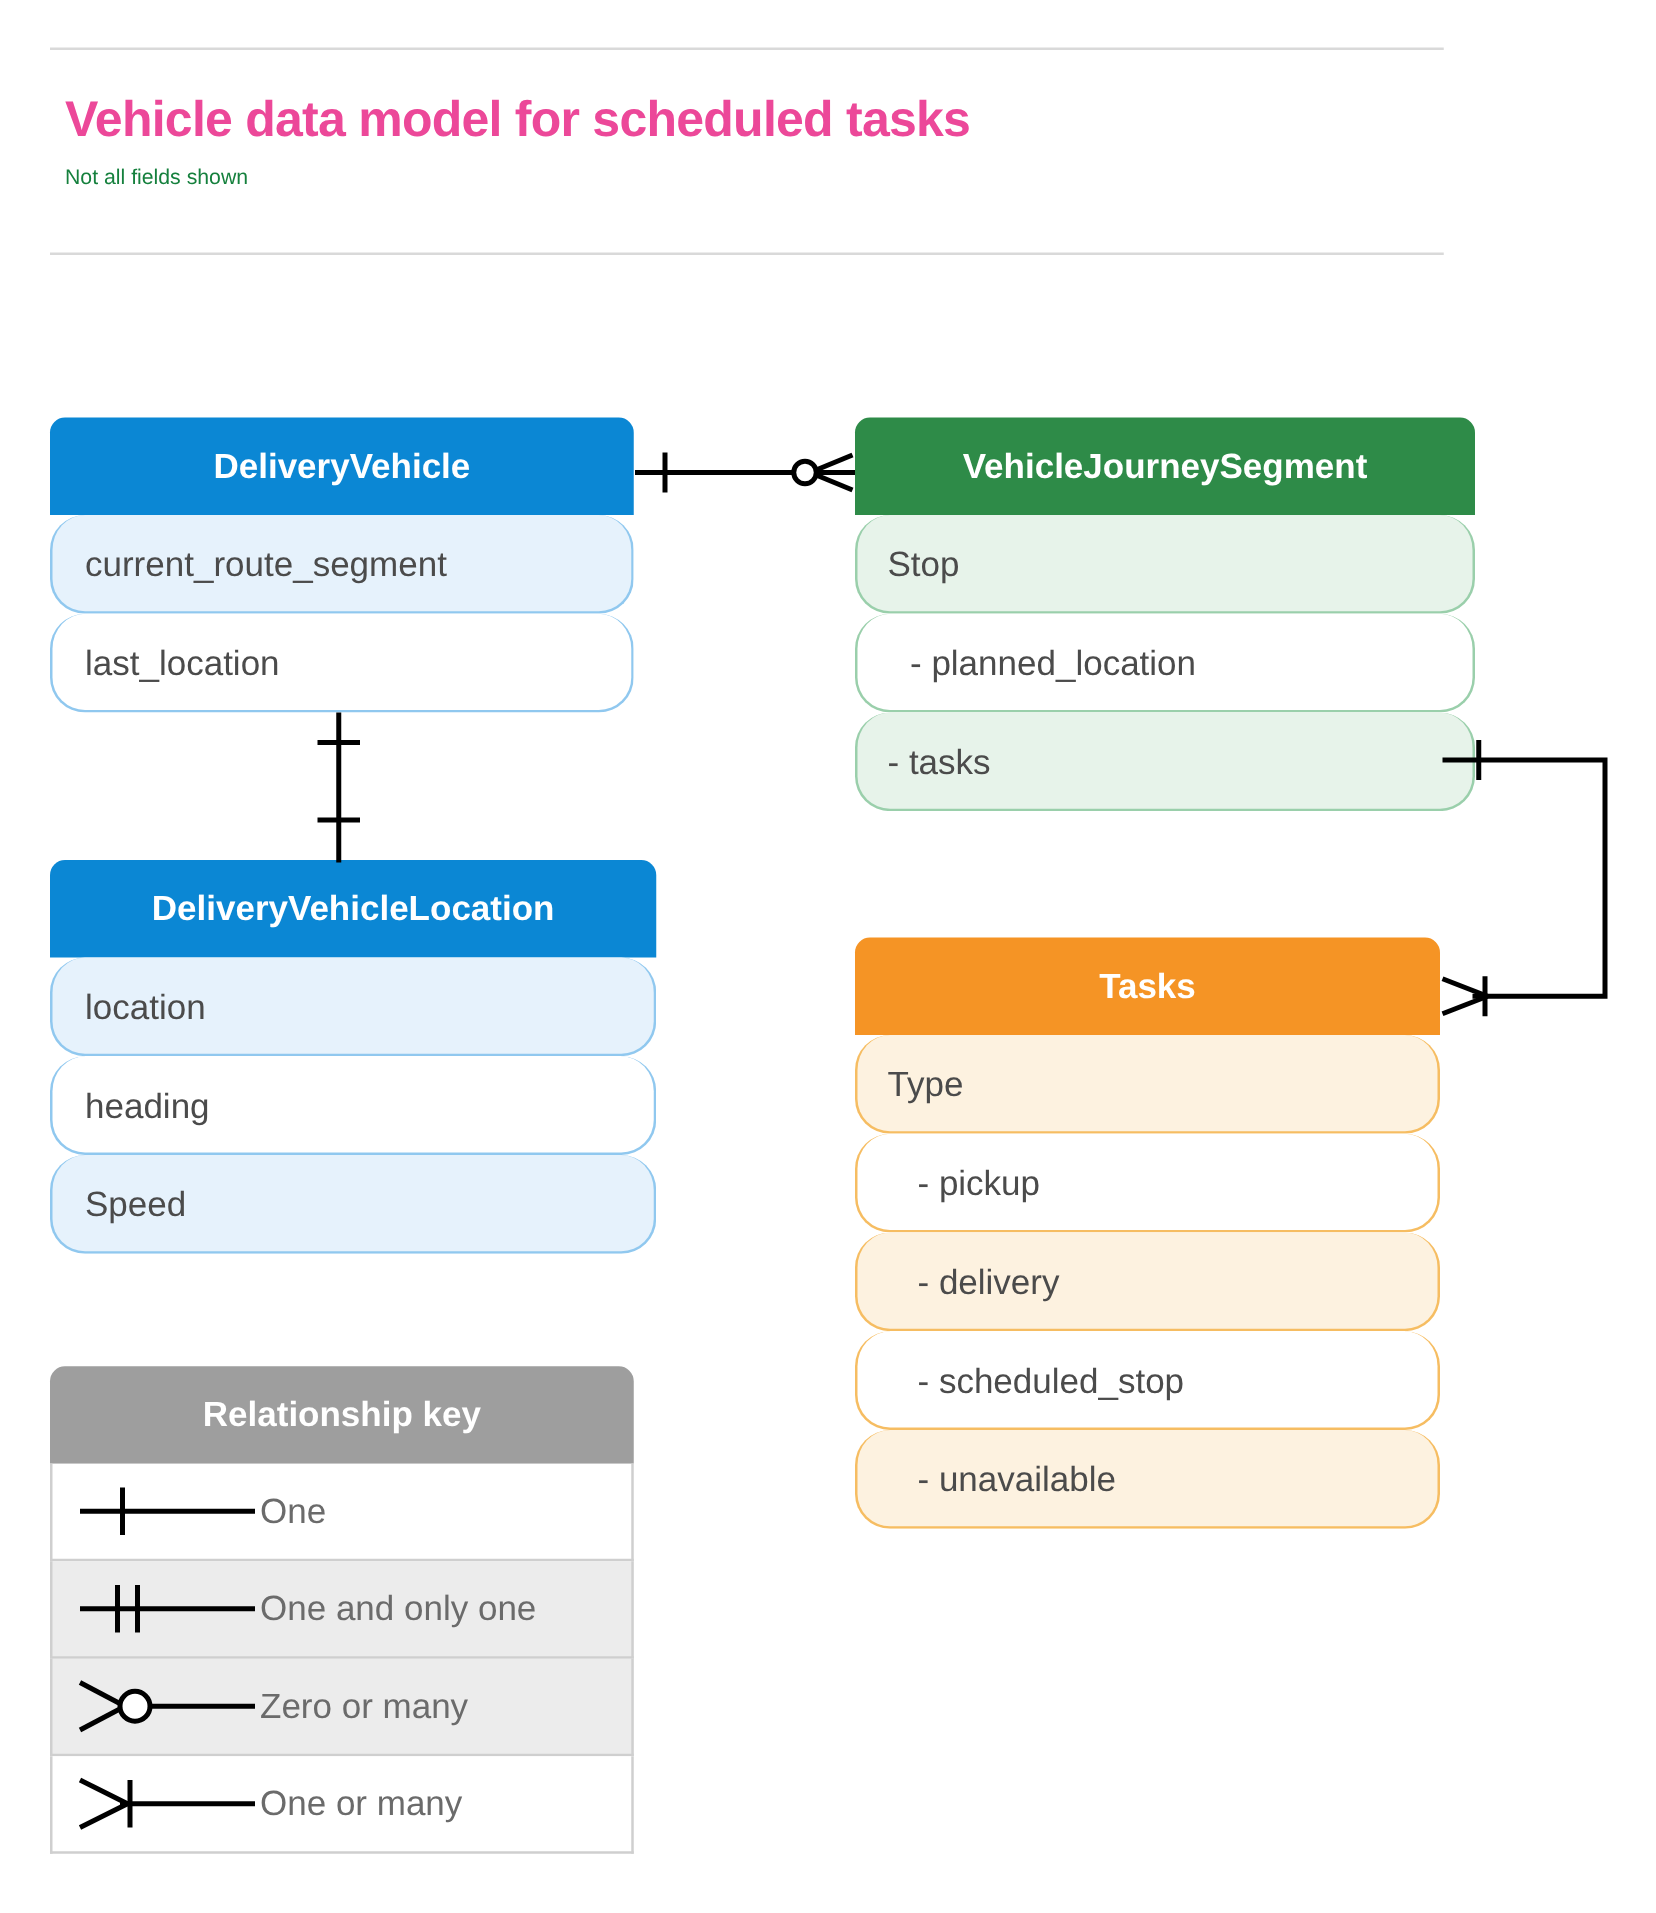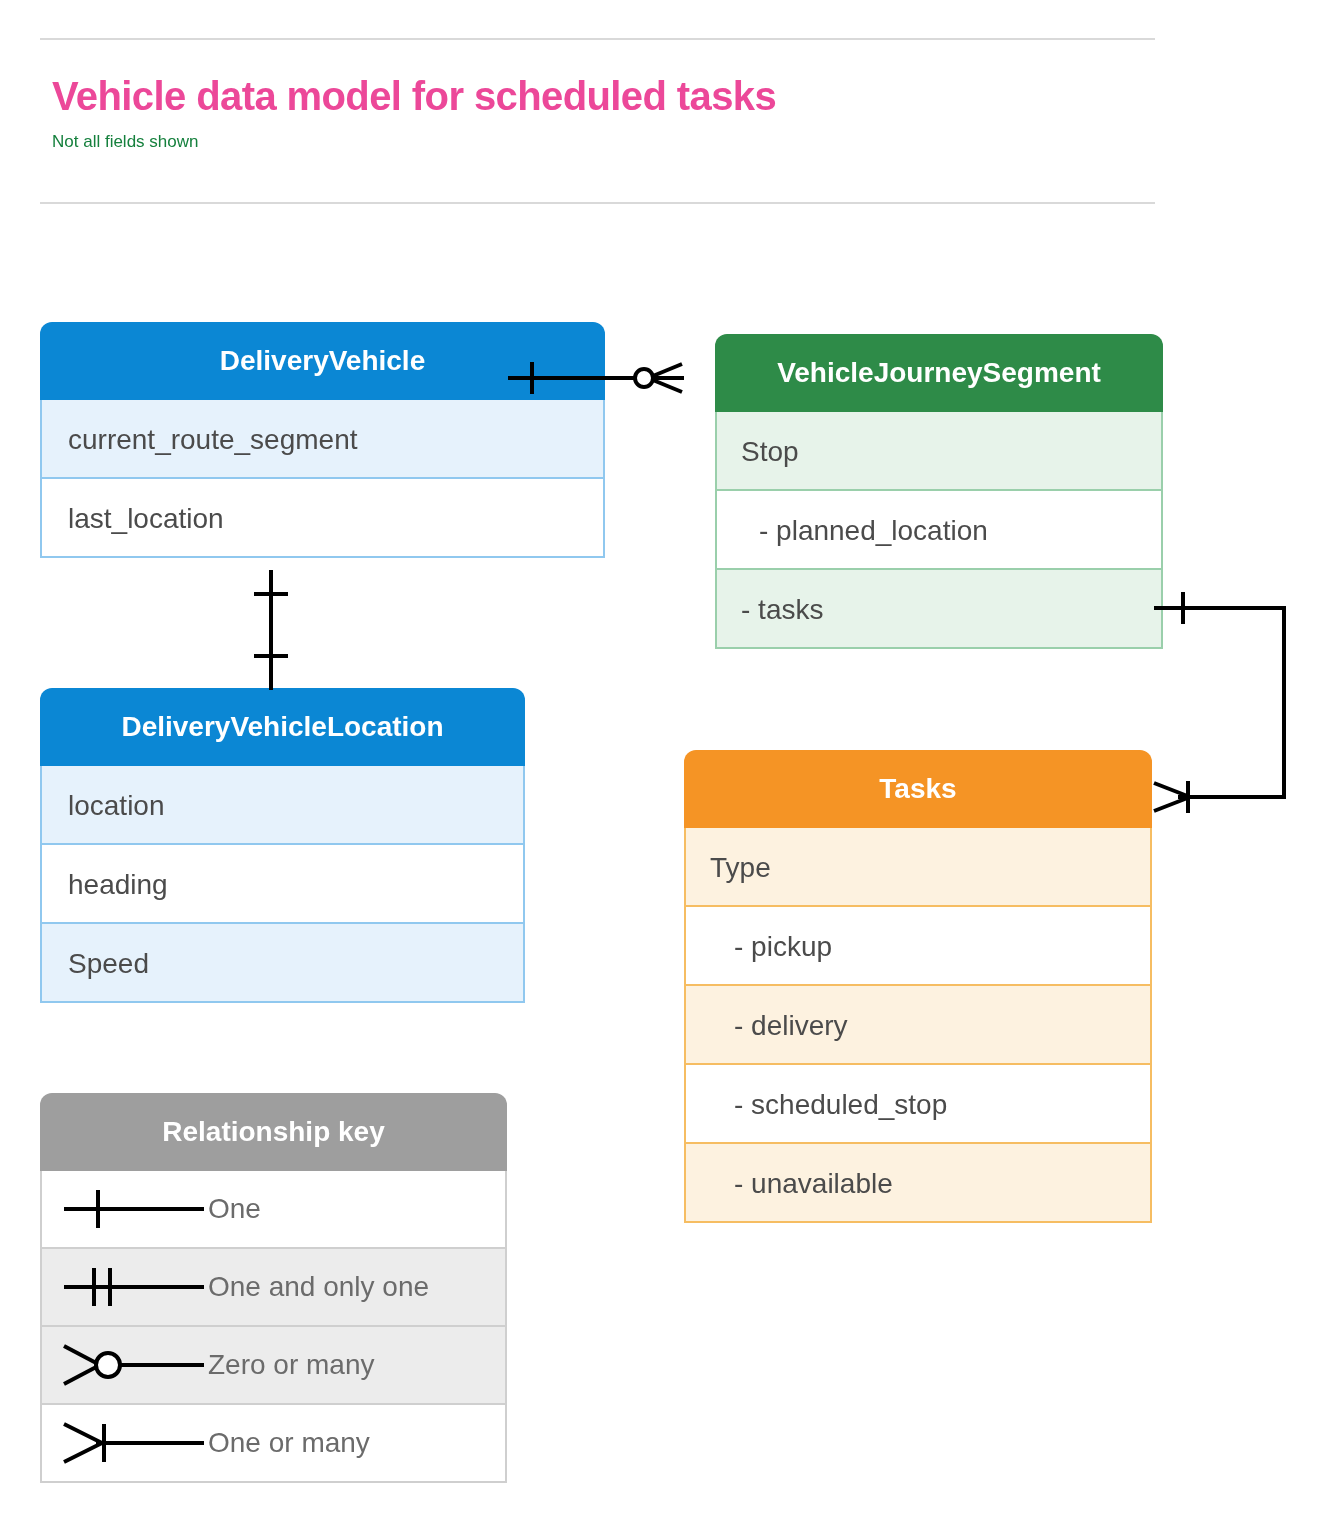--- a/index.html
+++ b/index.html
@@ -65,20 +65,21 @@
     overflow: hidden;
   }
   .entity-row {
     height: 79px;
     line-height: 79px;
     font-size: 28px;
     color: #4b4b4b;
     box-sizing: border-box;
     white-space: nowrap;
     overflow: hidden;
+    border-radius: 28px;
   }
 
   
   .e-blue .entity-header { background: #0b87d4; }
   .e-blue .entity-row { background: #ffffff; border-left: 2px solid #90c8ef; border-right: 2px solid #90c8ef; border-bottom: 2px solid #90c8ef; padding-left: 26px; }
   .e-blue .entity-row.alt { background: #e6f2fc; }
 
   
   .e-green .entity-header { background: #2e8b48; }
   .e-green .entity-row { background: #ffffff; border-left: 2px solid #9acfab; border-right: 2px solid #9acfab; border-bottom: 2px solid #9acfab; padding-left: 24px; }
@@ -86,23 +87,23 @@
 
   
   .e-orange .entity-header { background: #f59425; }
   .e-orange .entity-row { background: #ffffff; border-left: 2px solid #f6bd62; border-right: 2px solid #f6bd62; border-bottom: 2px solid #f6bd62; padding-left: 24px; }
   .e-orange .entity-row.alt { background: #fdf2e0; }
 
   .entity-row.sub { padding-left: 48px; }
   .entity-row.sub2 { padding-left: 42px; }
 
   
-  #entity-delivery-vehicle          { left: 40px;  top: 322px; width: 565px; }
+  #entity-delivery-vehicle          { left: 40px;  top: 334px; width: 467px; }
   #entity-delivery-vehicle-location { left: 40px;  top: 688px; width: 485px; }
-  #entity-vehicle-journey-segment   { left: 684px; top: 334px; width: 448px; margin-left: 31px; }
+  #entity-vehicle-journey-segment   { left: 684px; top: 334px; width: 496px; }
   #entity-tasks                     { left: 684px; top: 750px; width: 468px; }
 
   
   #relationship-key {
     position: absolute;
     left: 40px;
     top: 1093px;
     width: 467px;
     border-radius: 14px 14px 2px 2px;
   }

